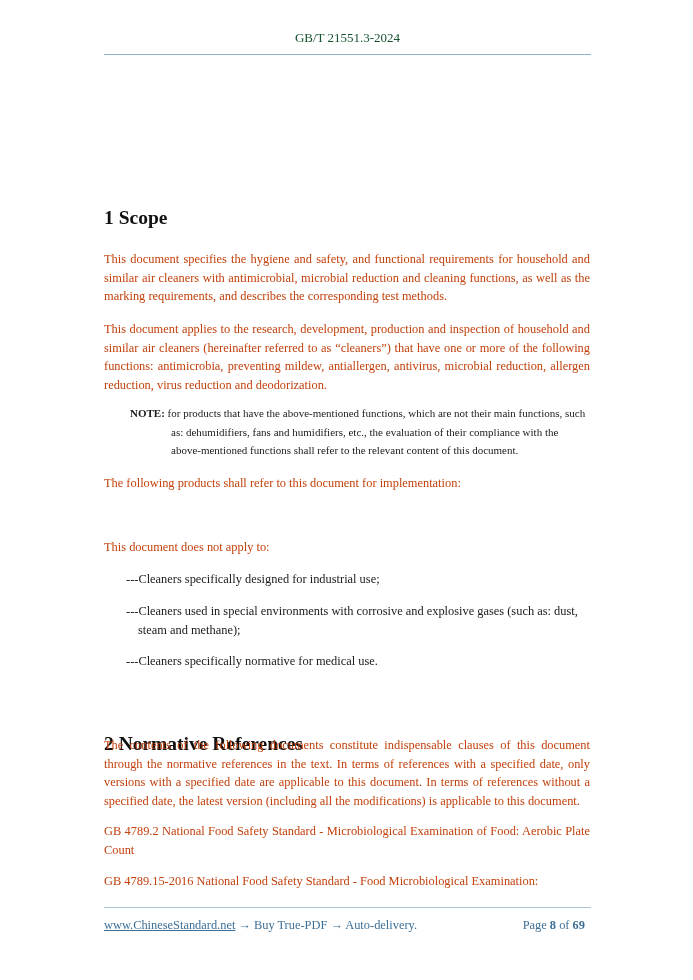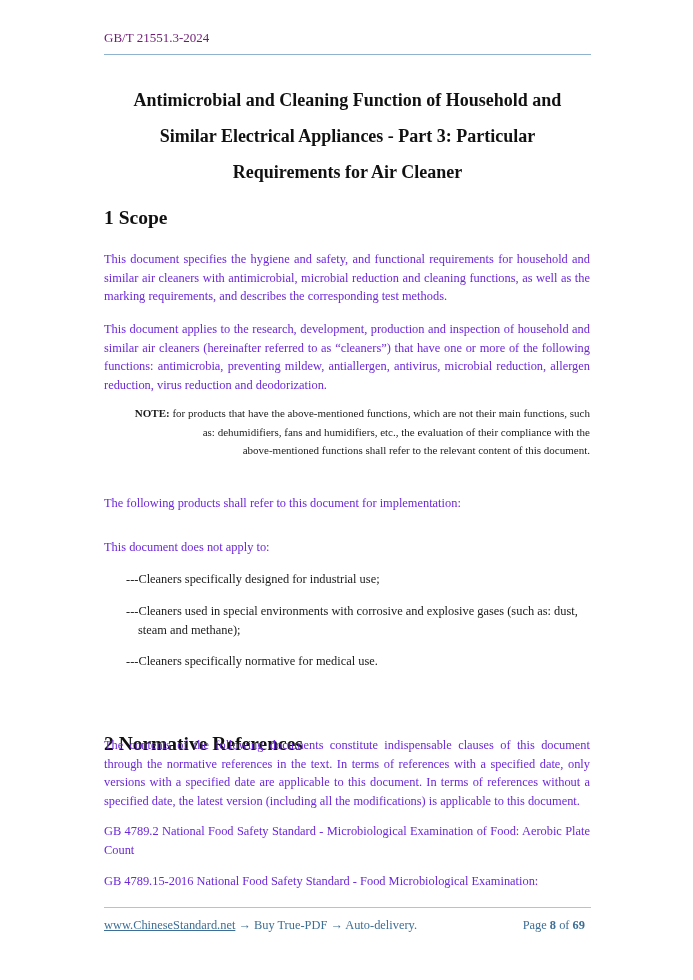--- a/index.html
+++ b/index.html
@@ -19,23 +19,23 @@
       position: absolute;
       left: 0; top: 0;
       width: 693px;
       height: 980px;
     }
     .running-header {
       position: absolute;
       left: 104px;
       width: 487px;
       top: 30px;
-      text-align: left;
+      text-align: center;
       font-size: 13px;
-      color: #701a75;
+      color: #14532d;
     }
     .header-rule {
       position: absolute;
       left: 104px;
       width: 487px;
       top: 54px;
       height: 0;
       border-top: 1px solid #8fb3cf;
     }
     .doc-title {
@@ -57,38 +57,37 @@
       color: #111;
       text-align: right;
     }
     .para {
       position: absolute;
       left: 104px;
       width: 486px;
       font-size: 12.4px;
       line-height: 18.5px;
       text-align: justify;
-      color: #6d28d9;
+      color: #c2410c;
     }
     .note {
       position: absolute;
       left: 130px;
       width: 460px;
       font-size: 11px;
       line-height: 18.5px;
       color: #1a1a1a;
     }
     .note-label {
       font-weight: bold;
     }
     .note-body {
       display: block;
       padding-left: 41px;
       text-indent: -41px;
-      text-align: right;
     }
     .dash-item {
       position: absolute;
       left: 126px;
       width: 464px;
       font-size: 12.4px;
       line-height: 18.5px;
       color: #1a1a1a;
       padding-left: 12px;
       text-indent: -12px;
@@ -127,37 +126,32 @@
     }
   </style>
 </head>
 <body>
 
 <div class="page">
 
   <div class="running-header">GB/T 21551.3-2024</div>
   <div class="header-rule"></div>
 
-  <div class="doc-title">
-    <div>Antimicrobial and Cleaning Function of Household and</div>
-    <div>Similar Electrical Appliances - Part 3: Particular</div>
-    <div>Requirements for Air Cleaner</div>
-  </div>
 
   <div class="section-heading" style="top:207px;">1 Scope</div>
 
   <div class="para" style="top:250px;">This document specifies the hygiene and safety, and functional requirements for household and similar air cleaners with antimicrobial, microbial reduction and cleaning functions, as well as the marking requirements, and describes the corresponding test methods.</div>
 
   <div class="para" style="top:320px;">This document applies to the research, development, production and inspection of household and similar air cleaners (hereinafter referred to as “cleaners”) that have one or more of the following functions: antimicrobia, preventing mildew, antiallergen, antivirus, microbial reduction, allergen reduction, virus reduction and deodorization.</div>
 
   <div class="note" style="top:404px;">
     <span class="note-body"><span class="note-label">NOTE:</span> <span>for products that have the above-mentioned functions, which are not their main functions, such as: dehumidifiers, fans and humidifiers, etc., the evaluation of their compliance with the above-mentioned functions shall refer to the relevant content of this document.</span></span>
   </div>
 
-  <div class="para" style="top:474px;margin-top:20px;">The following products shall refer to this document for implementation:</div>
+  <div class="para" style="top:474px;">The following products shall refer to this document for implementation:</div>
 
 
   <div class="para" style="top:538px;">This document does not apply to:</div>
 
   <div class="dash-item" style="top:570px;">---Cleaners specifically designed for industrial use;</div>
   <div class="dash-item" style="top:602px;">---Cleaners used in special environments with corrosive and explosive gases (such as: dust, steam and methane);</div>
   <div class="dash-item" style="top:652px;">---Cleaners specifically normative for medical use.</div>
 
   <div class="section-heading" style="top:721px;margin-top:12px;">2 Normative References</div>
 

